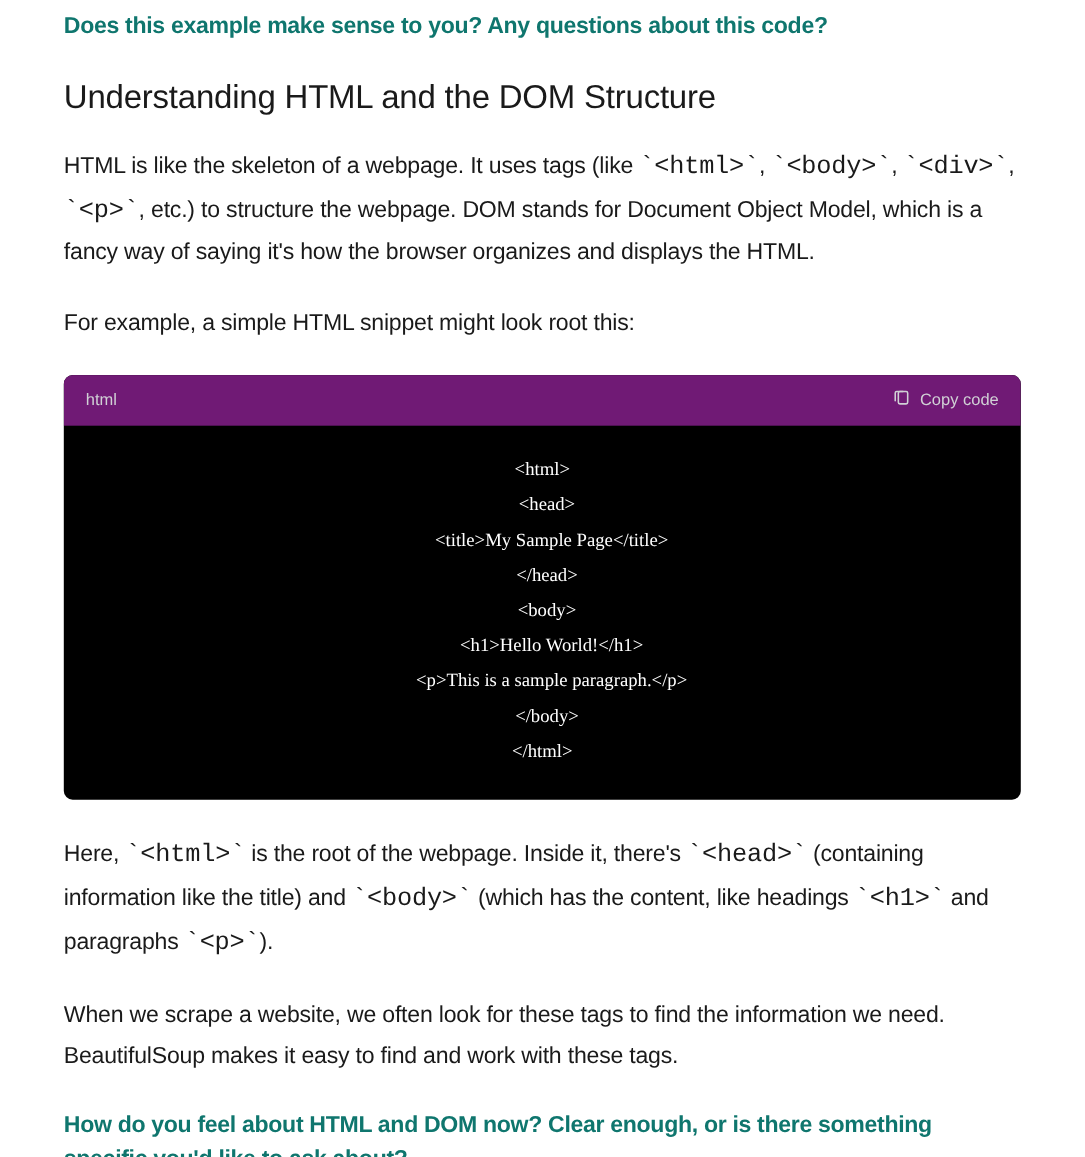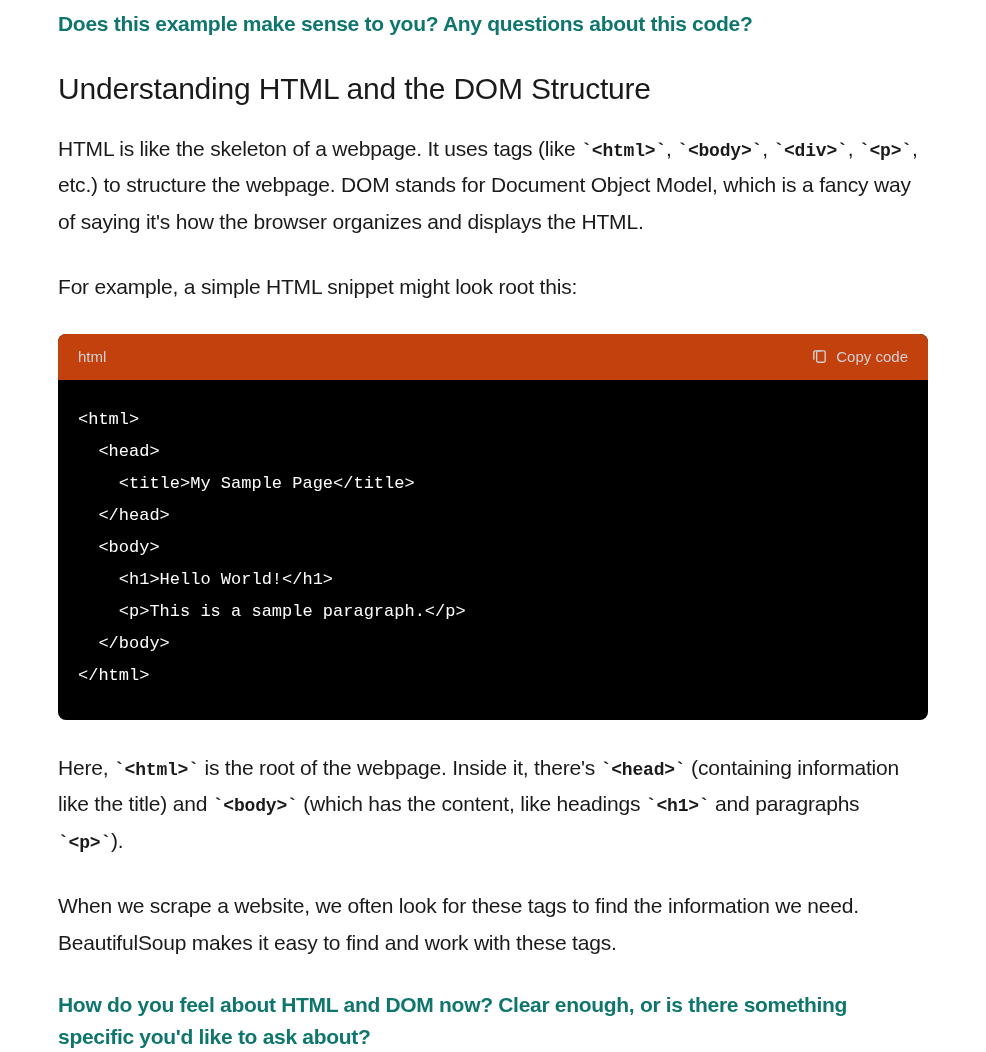--- a/index.html
+++ b/index.html
@@ -33,67 +33,68 @@
     .paragraph {
       font-size: 21px;
       font-weight: 400;
       color: #1a1a1a;
       line-height: 1.75;
       margin-bottom: 28px;
       letter-spacing: -0.2px;
     }
     .inline-code {
       font-family: "SFMono-Regular", Consolas, "Liberation Mono", Menlo, monospace;
-      font-size: 18px;
-      font-weight: 700;
+      font-size: 23px;
+      font-weight: 400;
       color: #1a1a1a;
     }
     .code-block {
       background: #000000;
       border-radius: 8px;
       overflow: hidden;
       margin-bottom: 30px;
       margin-top: 6px;
     }
     .code-header {
-      background: #c2410c;
+      background: #701a75;
       display: flex;
       justify-content: space-between;
       align-items: center;
       padding: 12px 20px;
       color: #d0d0d5;
       font-size: 15px;
     }
     .code-lang {
       color: #d0d0d5;
     }
     .copy-button {
       display: flex;
-      align-items: center;
+      align-items: flex-start;
       gap: 8px;
       color: #d0d0d5;
       font-size: 15px;
       cursor: pointer;
     }
     .copy-icon {
       width: 17px;
       height: 17px;
       display: inline-block;
     }
     .copy-icon svg {
       width: 100%;
       height: 100%;
     }
     .code-body {
       padding: 24px 20px 28px 20px;
-      font-family: Liberation Mono, monospace;
+      font-family: Liberation Serif, serif;
       font-size: 17px;
       color: #ffffff;
       line-height: 1.88;
       white-space: pre;
+      text-align: center;
     }
   </style>
 </head>
 <body>
 
 <div class="question-bold">Does this example make sense to you? Any questions about this code?</div>
 
 <div class="section-heading">Understanding HTML and the DOM Structure</div>
 
 <div class="paragraph">

